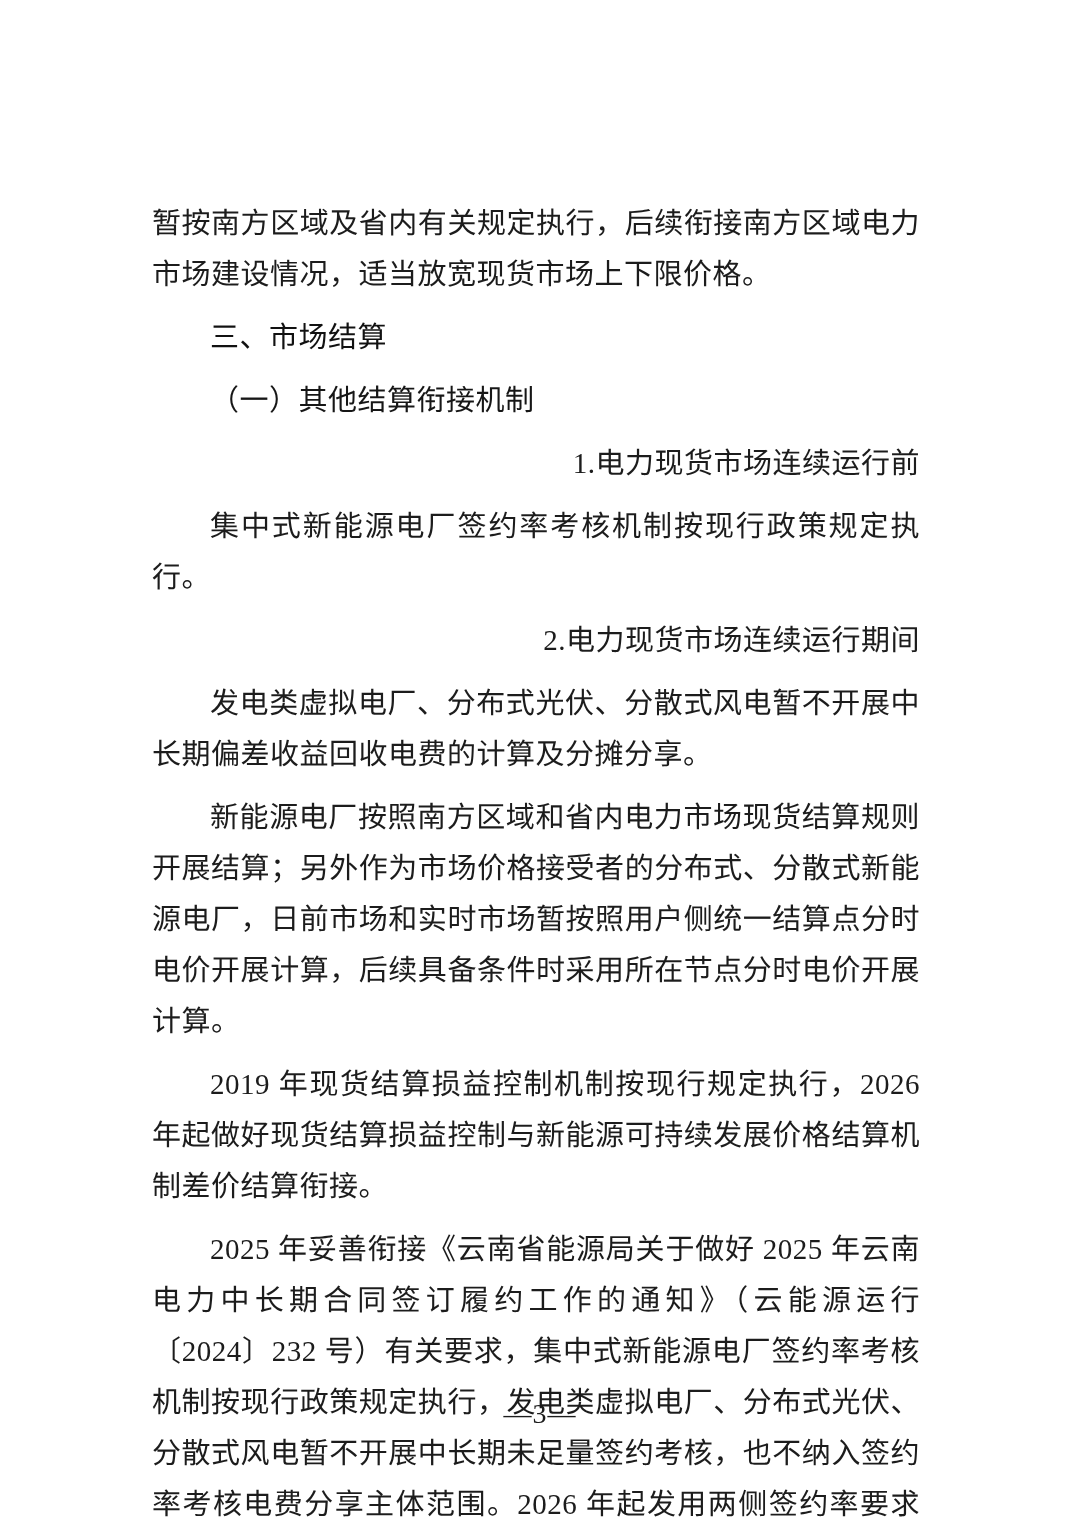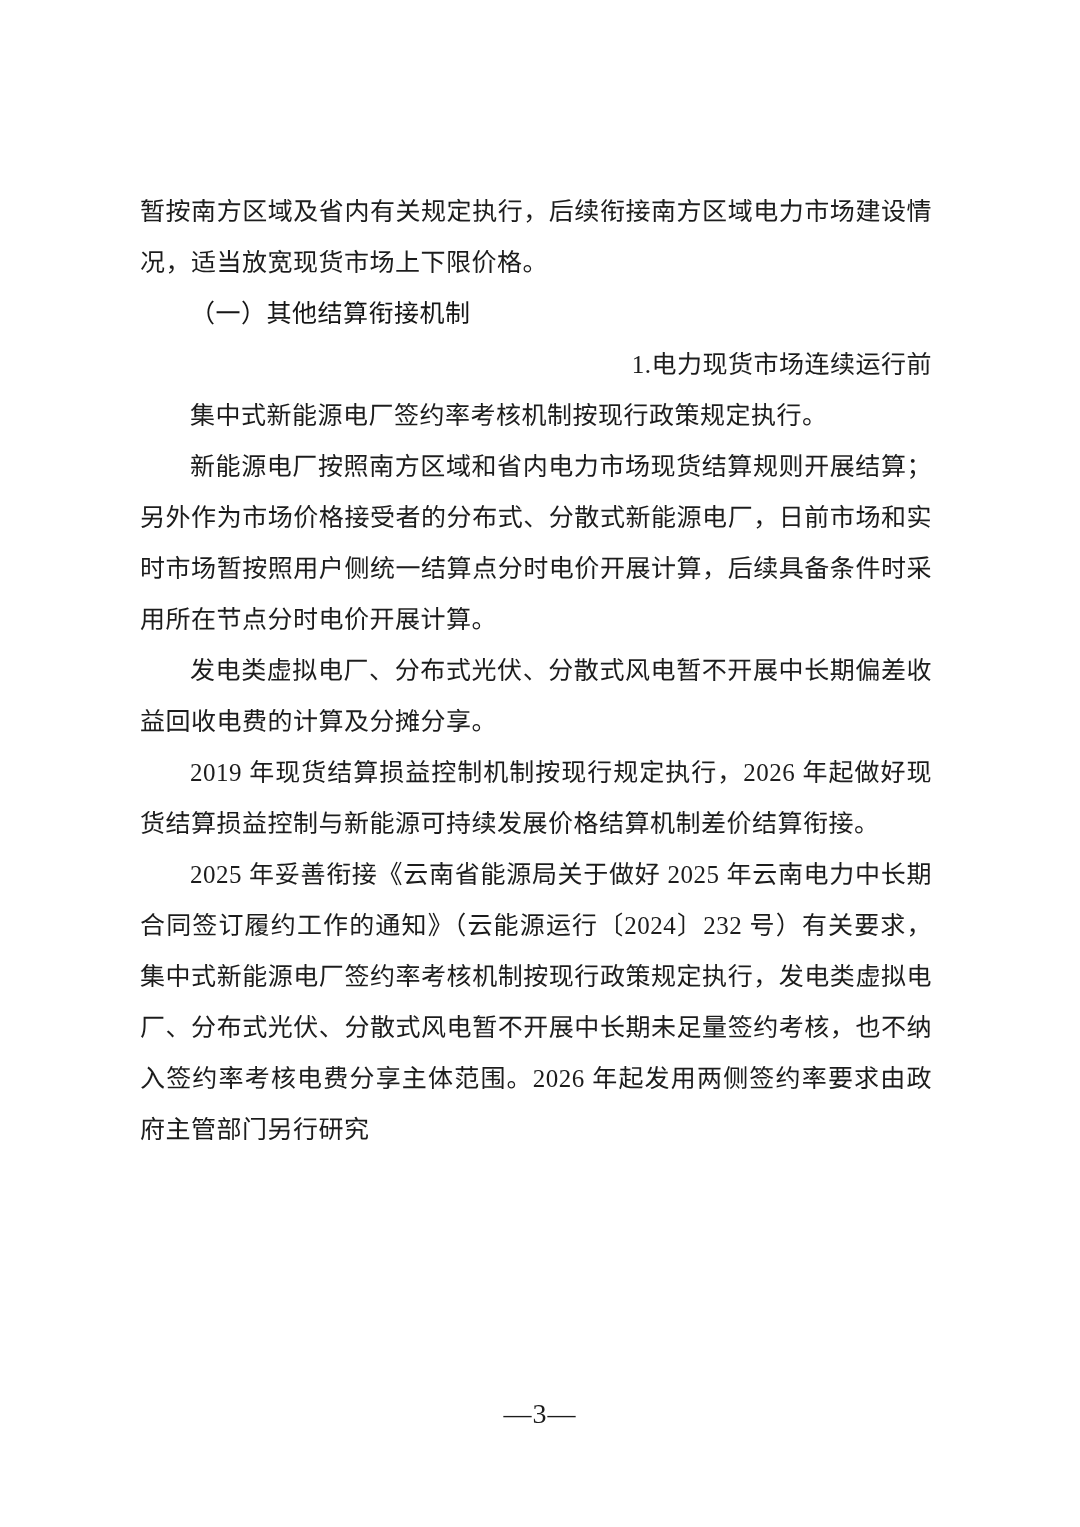--- a/index.html
+++ b/index.html
@@ -21,23 +21,23 @@
     position: absolute;
     left: 140px;
     top: 186px;
     width: 792px;
     font-size: 29px;
     line-height: 51px;
     text-align: justify;
     letter-spacing: 0.5px;
   }
   .content p, .content h2, .content h3, .content h4 {
-    margin: 0;
+    margin: 12px;
     padding: 0;
-    font-size: 25px;
+    font-size: 29px;
     line-height: 51px;
     font-weight: normal;
   }
   .para {
     text-indent: 2em;
   }
   .para-continuation {
     text-indent: 0;
   }
   .heading-1 {
@@ -74,31 +74,33 @@
 </style>
 </head>
 <body>
 
 <div class="page">
 
   <main class="content">
 
     <p class="para para-continuation">暂按南方区域及省内有关规定执行，后续衔接南方区域电力市场建设情况，适当放宽现货市场上下限价格。</p>
 
+    <h2 class="heading-1">三、市场结算</h2>
 
     <h3 class="heading-2">（一）其他结算衔接机制</h3>
 
     <h4 class="heading-3">1.电力现货市场连续运行前</h4>
 
     <p class="para">集中式新能源电厂签约率考核机制按现行政策规定执行。</p>
 
+    <h4 class="heading-3">2.电力现货市场连续运行期间</h4>
+
+    <p class="para">发电类虚拟电厂、分布式光伏、分散式风电暂不开展中长期偏差收益回收电费的计算及分摊分享。</p>
 
     <p class="para">新能源电厂按照南方区域和省内电力市场现货结算规则开展结算；另外作为市场价格接受者的分布式、分散式新能源电厂，日前市场和实时市场暂按照用户侧统一结算点分时电价开展计算，后续具备条件时采用所在节点分时电价开展计算。</p>
-
-    <p class="para">发电类虚拟电厂、分布式光伏、分散式风电暂不开展中长期偏差收益回收电费的计算及分摊分享。</p>
 
     <p class="para">2019 年现货结算损益控制机制按现行规定执行，2026 年起做好现货结算损益控制与新能源可持续发展价格结算机制差价结算衔接。</p>
 
 
     <p class="para">2025 年妥善衔接《云南省能源局关于做好 2025 年云南电力中长期合同签订履约工作的通知》（云能源运行〔2024〕232 号）有关要求，集中式新能源电厂签约率考核机制按现行政策规定执行，发电类虚拟电厂、分布式光伏、分散式风电暂不开展中长期未足量签约考核，也不纳入签约率考核电费分享主体范围。2026 年起发用两侧签约率要求由政府主管部门另行研究</p>
 
   </main>
 
   <footer class="footer">
     <span class="page-number">—3—</span>

